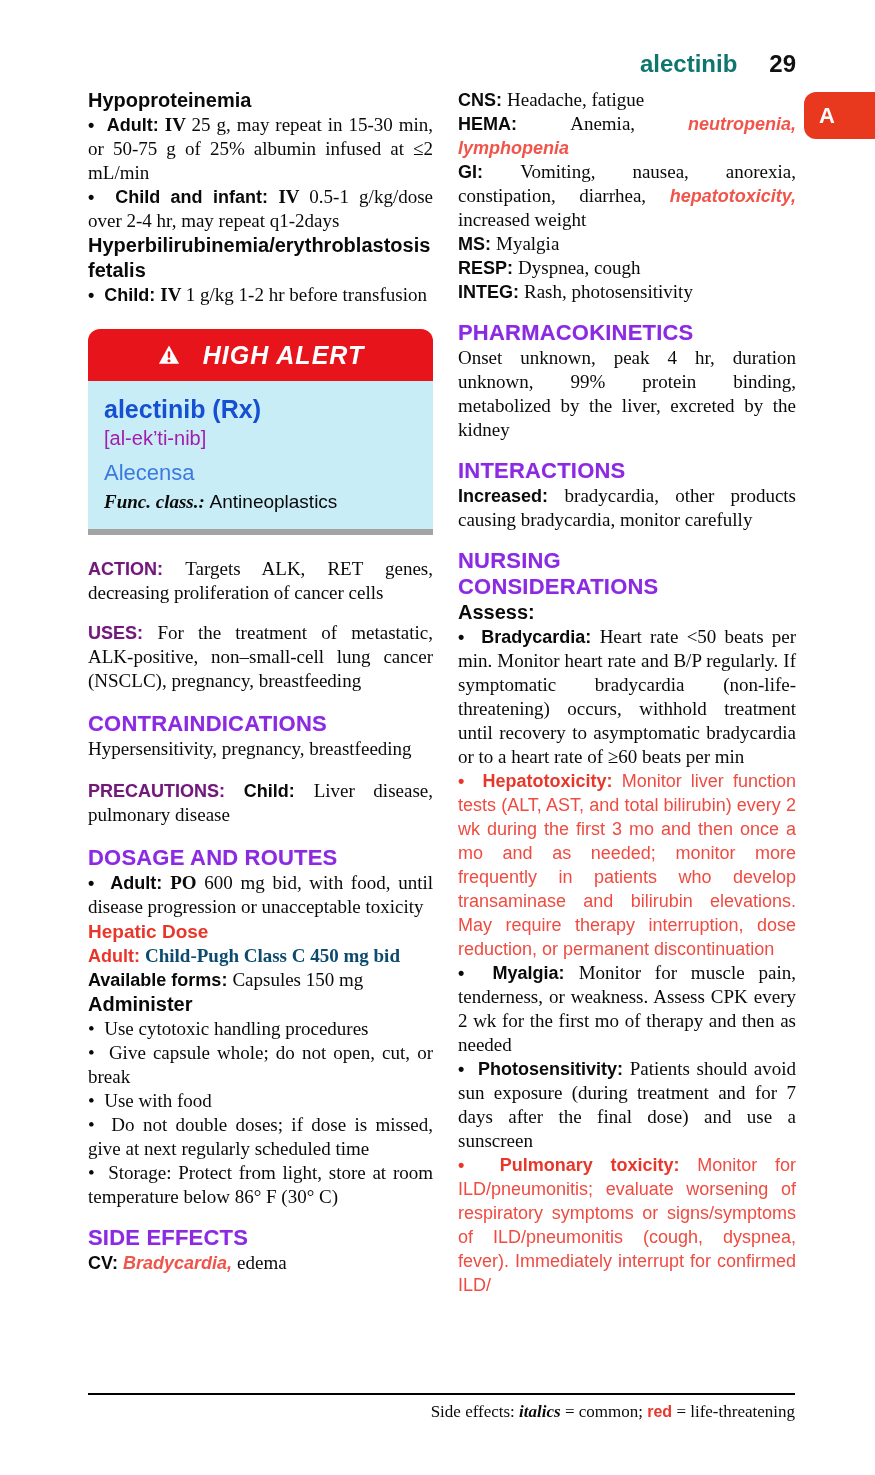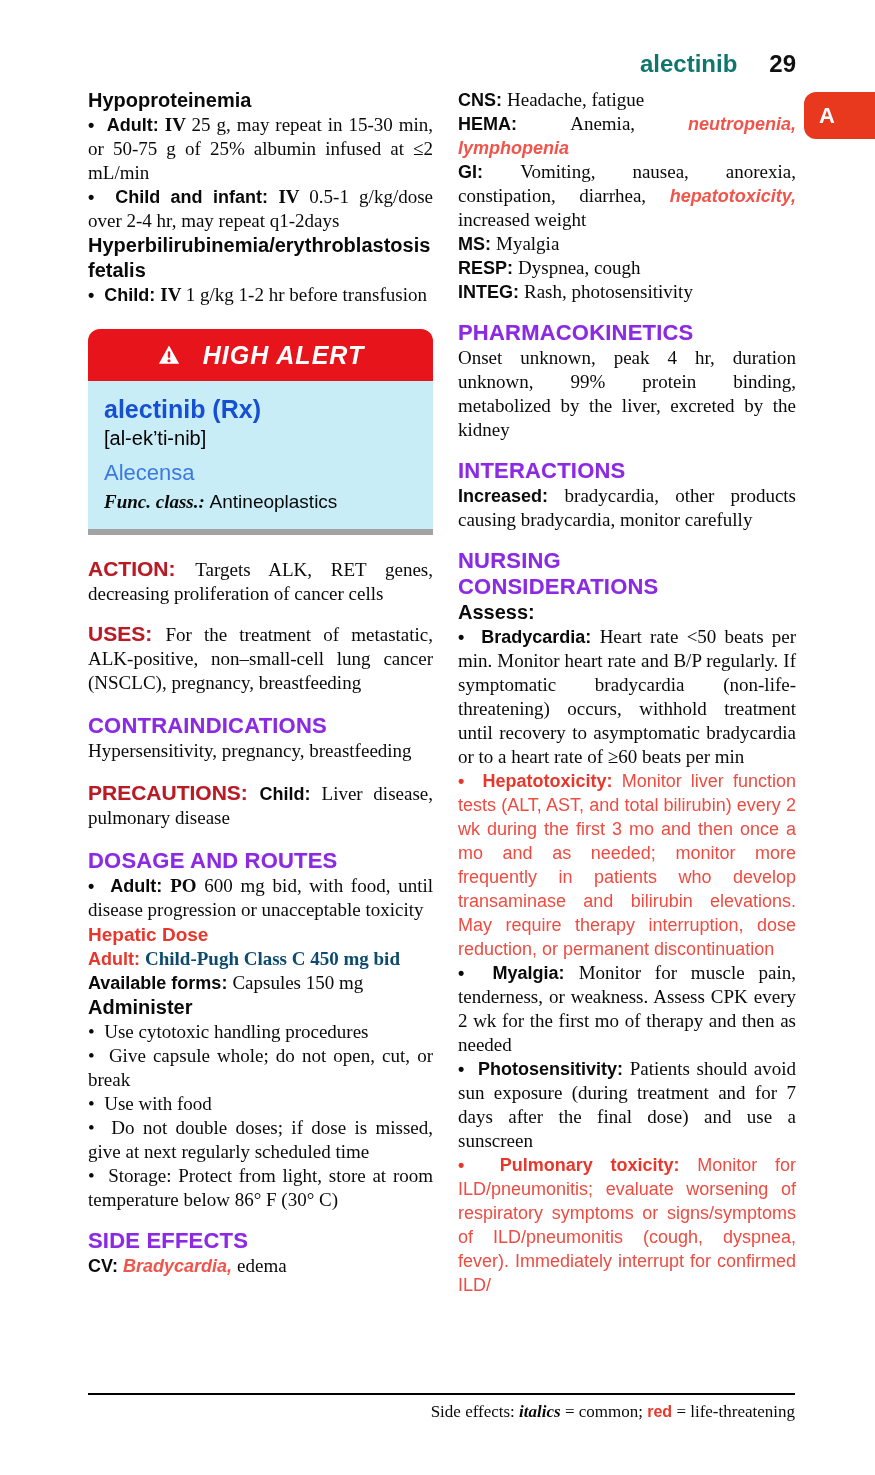--- a/index.html
+++ b/index.html
@@ -11,21 +11,21 @@
 
   .para{margin:0;font-size:19px;line-height:24px;text-align:justify;}
   .h-sans{font-family:"Liberation Sans",sans-serif;font-weight:bold;font-size:20px;line-height:25px;}
   .h-purple{font-family:"Liberation Sans",sans-serif;font-weight:bold;font-size:22px;line-height:26px;
             color:#8a2be2;letter-spacing:.2px;text-shadow:0 0 1px rgba(170,90,240,.45);}
 
   
   .s-sf{}
   .s-bsf{font-weight:bold;}
   .s-bs{font-family:"Liberation Sans",sans-serif;font-weight:bold;font-size:18px;}
-  .s-pu{font-family:"Liberation Sans",sans-serif;font-weight:bold;font-size:21px;color:#b91c1c;
+  .s-pu{font-family:"Liberation Sans",sans-serif;font-weight:bold;font-size:18px;color:#701a75;
         text-shadow:0 0 1px rgba(170,90,240,.45);}
   .s-ri{font-family:"Liberation Sans",sans-serif;font-weight:bold;font-style:italic;color:#f0544a;font-size:18px;}
   .s-rb{font-family:"Liberation Sans",sans-serif;font-weight:bold;color:#e8362a;font-size:18px;}
   .s-rs{font-family:"Liberation Sans",sans-serif;color:#ef4b41;font-size:18px;}
   .s-rsb{font-weight:bold;color:#0c4a6e;}
   .s-itb{font-style:italic;font-weight:bold;}.mt16{margin-top:16px}
   .mt18{margin-top:18px}.mt22{margin-top:22px}
 
   
   .header-row{position:absolute;left:458px;top:50px;width:338px;display:flex;justify-content:flex-end;
@@ -38,21 +38,21 @@
        border-radius:12px 0 0 12px;color:#fff;font-family:"Liberation Sans",sans-serif;
        font-weight:bold;font-size:22px;display:flex;align-items:center;padding-left:15px;box-sizing:border-box;}
 
   
   .card{margin-top:22px;}
   .card-header{background:#e8141c;border-radius:12px 12px 0 0;height:52px;display:flex;align-items:center;
                justify-content:center;gap:22px;color:#fff;font-family:"Liberation Sans",sans-serif;
                font-weight:bold;font-style:italic;font-size:25px;letter-spacing:1px;}
   .card-body{background:#c9edf6;border-bottom:6px solid #a3a3a3;padding:12px 16px 14px;}
   .drug-name{color:#1550d2;font-family:"Liberation Sans",sans-serif;font-weight:bold;font-size:25px;line-height:32px;}
-  .pron{color:#000000;font-family:"Liberation Sans",sans-serif;font-size:20px;line-height:27px;}
+  .pron{color:#a21caf;font-family:"Liberation Sans",sans-serif;font-size:20px;line-height:27px;}
   .brand{color:#3b79e1;font-family:"Liberation Sans",sans-serif;font-size:22px;line-height:28px;margin-top:7px;}
   .class-line{font-size:19px;line-height:26px;margin-top:2px;}
   .class-label{font-style:italic;font-weight:bold;}
   .class-value{font-family:"Liberation Sans",sans-serif;}
 
   .red-heading{font-family:"Liberation Sans",sans-serif;font-weight:bold;font-size:19px;line-height:25px;color:#e8362a;}
   .nursing-h{width:250px;}
 
   
   .footer-rule{position:absolute;left:88px;top:1393px;width:707px;height:2px;background:#000;}

